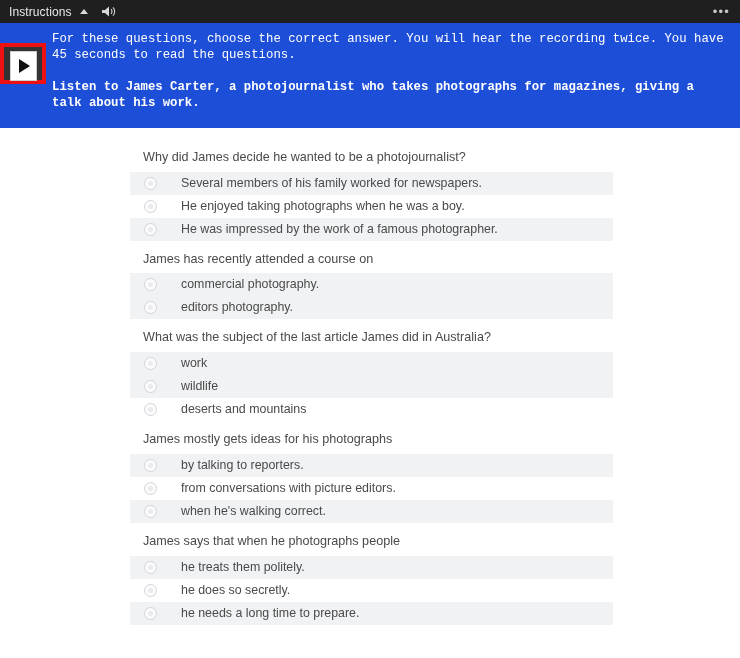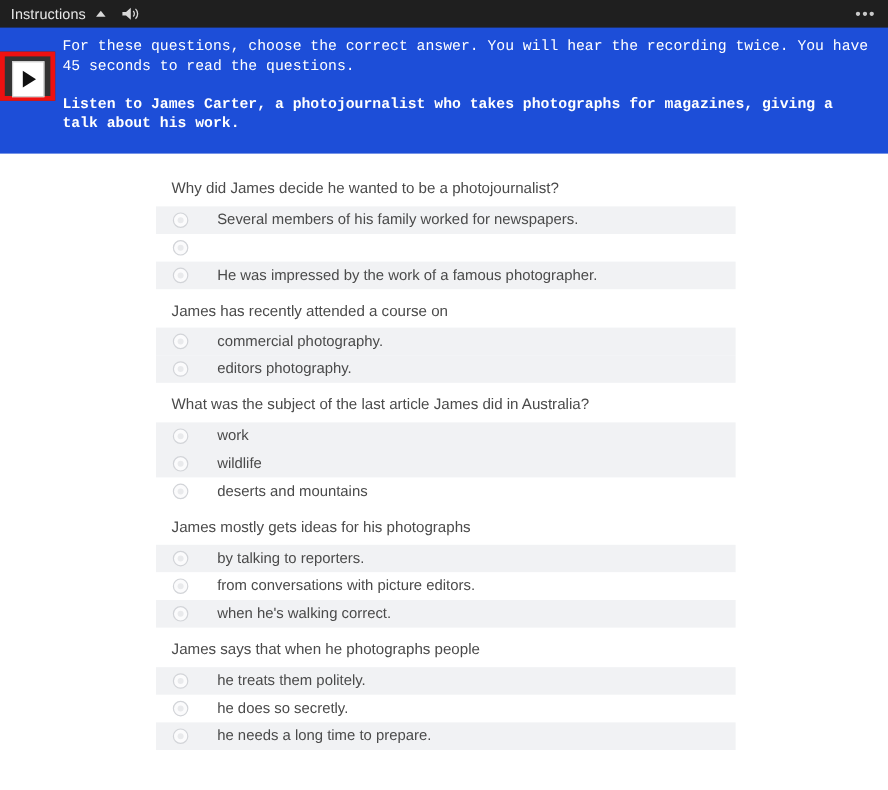--- a/index.html
+++ b/index.html
@@ -204,20 +204,21 @@
 <div class="content">
     <div class="question-block">
       <div class="question-text">Why did James decide he wanted to be a photojournalist?</div>
       <div class="options">
         <div class="option-row shaded">
           <span class="radio"></span>
           <span class="option-text">Several members of his family worked for newspapers.</span>
         </div>
         <div class="option-row">
           <span class="radio"></span>
+          <span class="option-text">He enjoyed taking photographs when he was a boy.</span>
         </div>
         <div class="option-row shaded">
           <span class="radio"></span>
           <span class="option-text">He was impressed by the work of a famous photographer.</span>
         </div>
       </div>
     </div>
     <div class="question-block">
       <div class="question-text">James has recently attended a course on</div>
       <div class="options">

